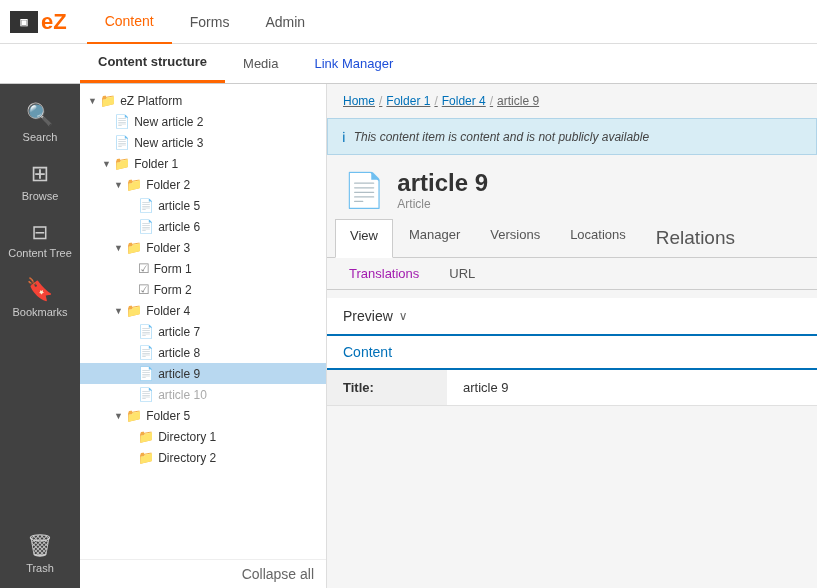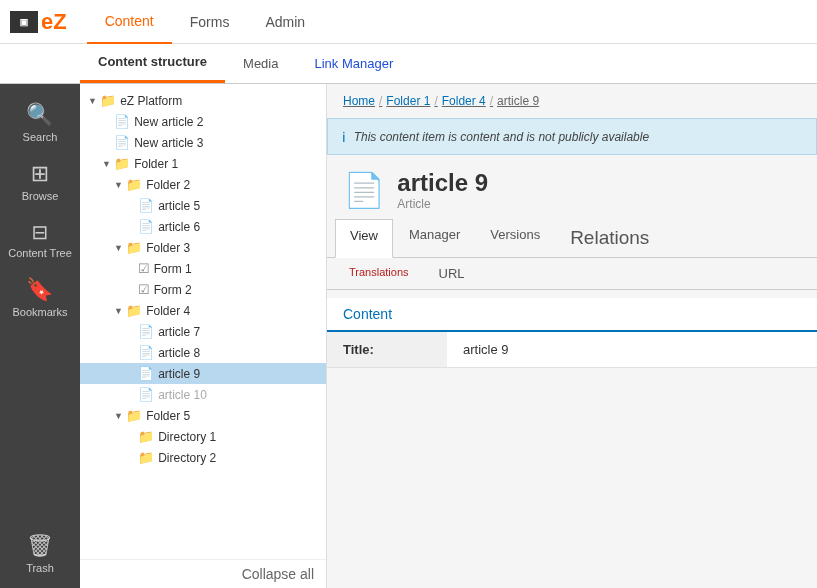--- a/index.html
+++ b/index.html
@@ -192,28 +192,33 @@
       <div>
         <div style="font-size:24px; font-weight:bold; color:#333;">article 9</div>
         <div style="font-size:12px; color:#888;">Article</div>
       </div>
     </div>
 
     <div style="display:flex; flex-wrap:wrap; border-bottom:1px solid #ccc; background:#f5f5f5; padding:0 8px;">
       <div style="padding:8px 14px; font-size:13px; color:#333; cursor:pointer; background:#fff; border:1px solid #ccc; border-bottom:1px solid #fff; margin-right:2px; margin-bottom:-1px;">View</div>
       <div style="padding:8px 14px; font-size:13px; color:#555; cursor:pointer; margin-right:2px;">Manager</div>
       <div style="padding:8px 14px; font-size:13px; color:#555; cursor:pointer; margin-right:2px;">Versions</div>
+      <div style="padding:8px 14px; font-size:13px; color:#555; cursor:pointer; margin-right:2px;">Locations</div>
       <div style="padding:8px 14px; font-size:19px; color:#555; cursor:pointer; margin-right:2px;">Relations</div>
     </div>
     <div style="display:flex; border-bottom:1px solid #ccc; background:#f5f5f5; padding:0 8px;">
-      <div style="padding:8px 14px; font-size:11px; color:#b91c1c; cursor:pointer; margin-right:2px;">Translations</div>
+      <div style="padding:8px 14px; font-size:13px; color:#a21caf; cursor:pointer; margin-right:2px;">Translations</div>
       <div style="padding:8px 14px; font-size:13px; color:#555; cursor:pointer; margin-right:2px;">URL</div>
     </div>
 
     <div style="background:#fff; margin-top:8px;">
+      <div style="padding:10px 16px; font-size:14px; color:#333; display:flex; align-items:center; gap:6px; border-bottom:2px solid #0070b8; cursor:pointer;">
+        <span>Preview</span>
+        <span style="font-size:12px; color:#666;">∨</span>
+      </div>
 
       <div style="padding:8px 16px; font-size:14px; color:#0070b8; border-bottom:2px solid #0070b8; background:#fff;">Content</div>
 
       <div style="display:flex; background:#fff;">
         <div style="background:#f0f0f0; padding:10px 16px; font-weight:bold; font-size:13px; width:120px; border-bottom:1px solid #e0e0e0;">Title:</div>
         <div style="padding:10px 16px; font-size:13px; border-bottom:1px solid #e0e0e0; flex:1;">article 9</div>
       </div>
     </div>
 
   </div>

